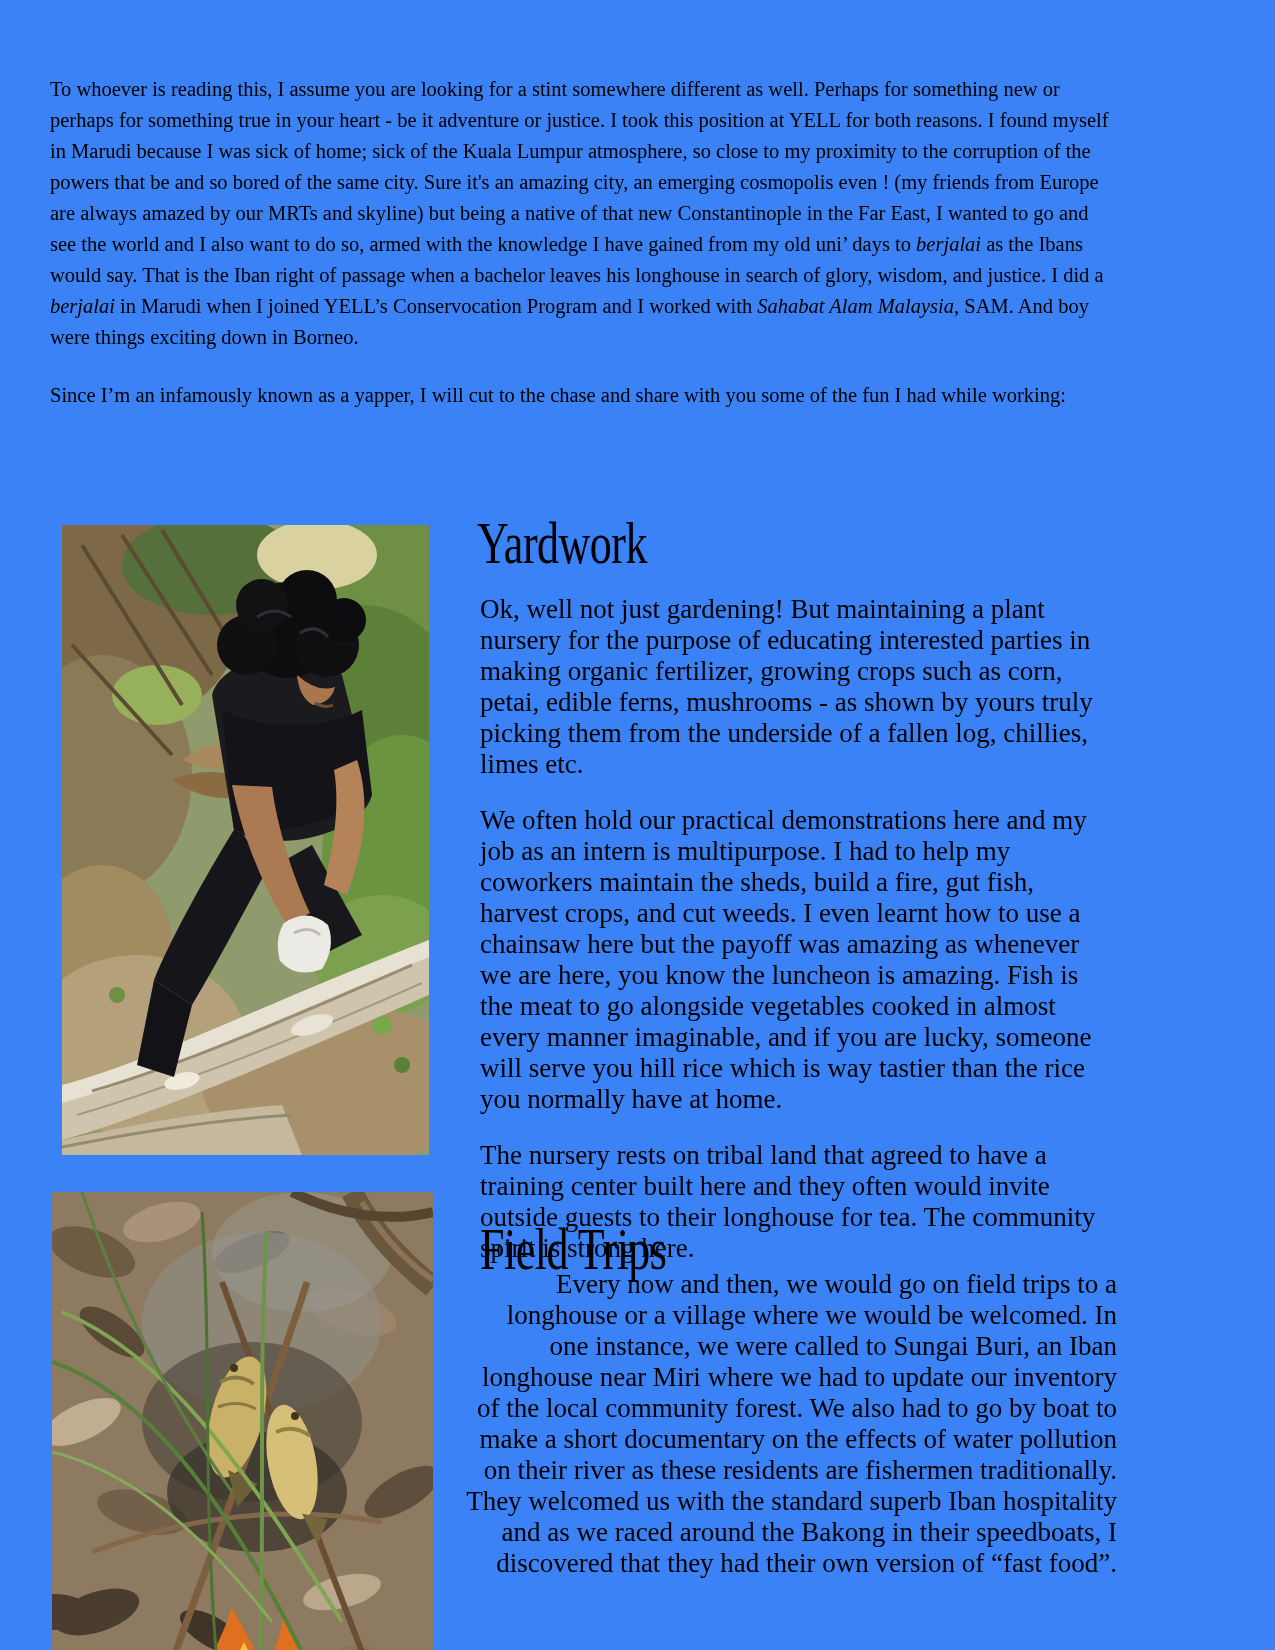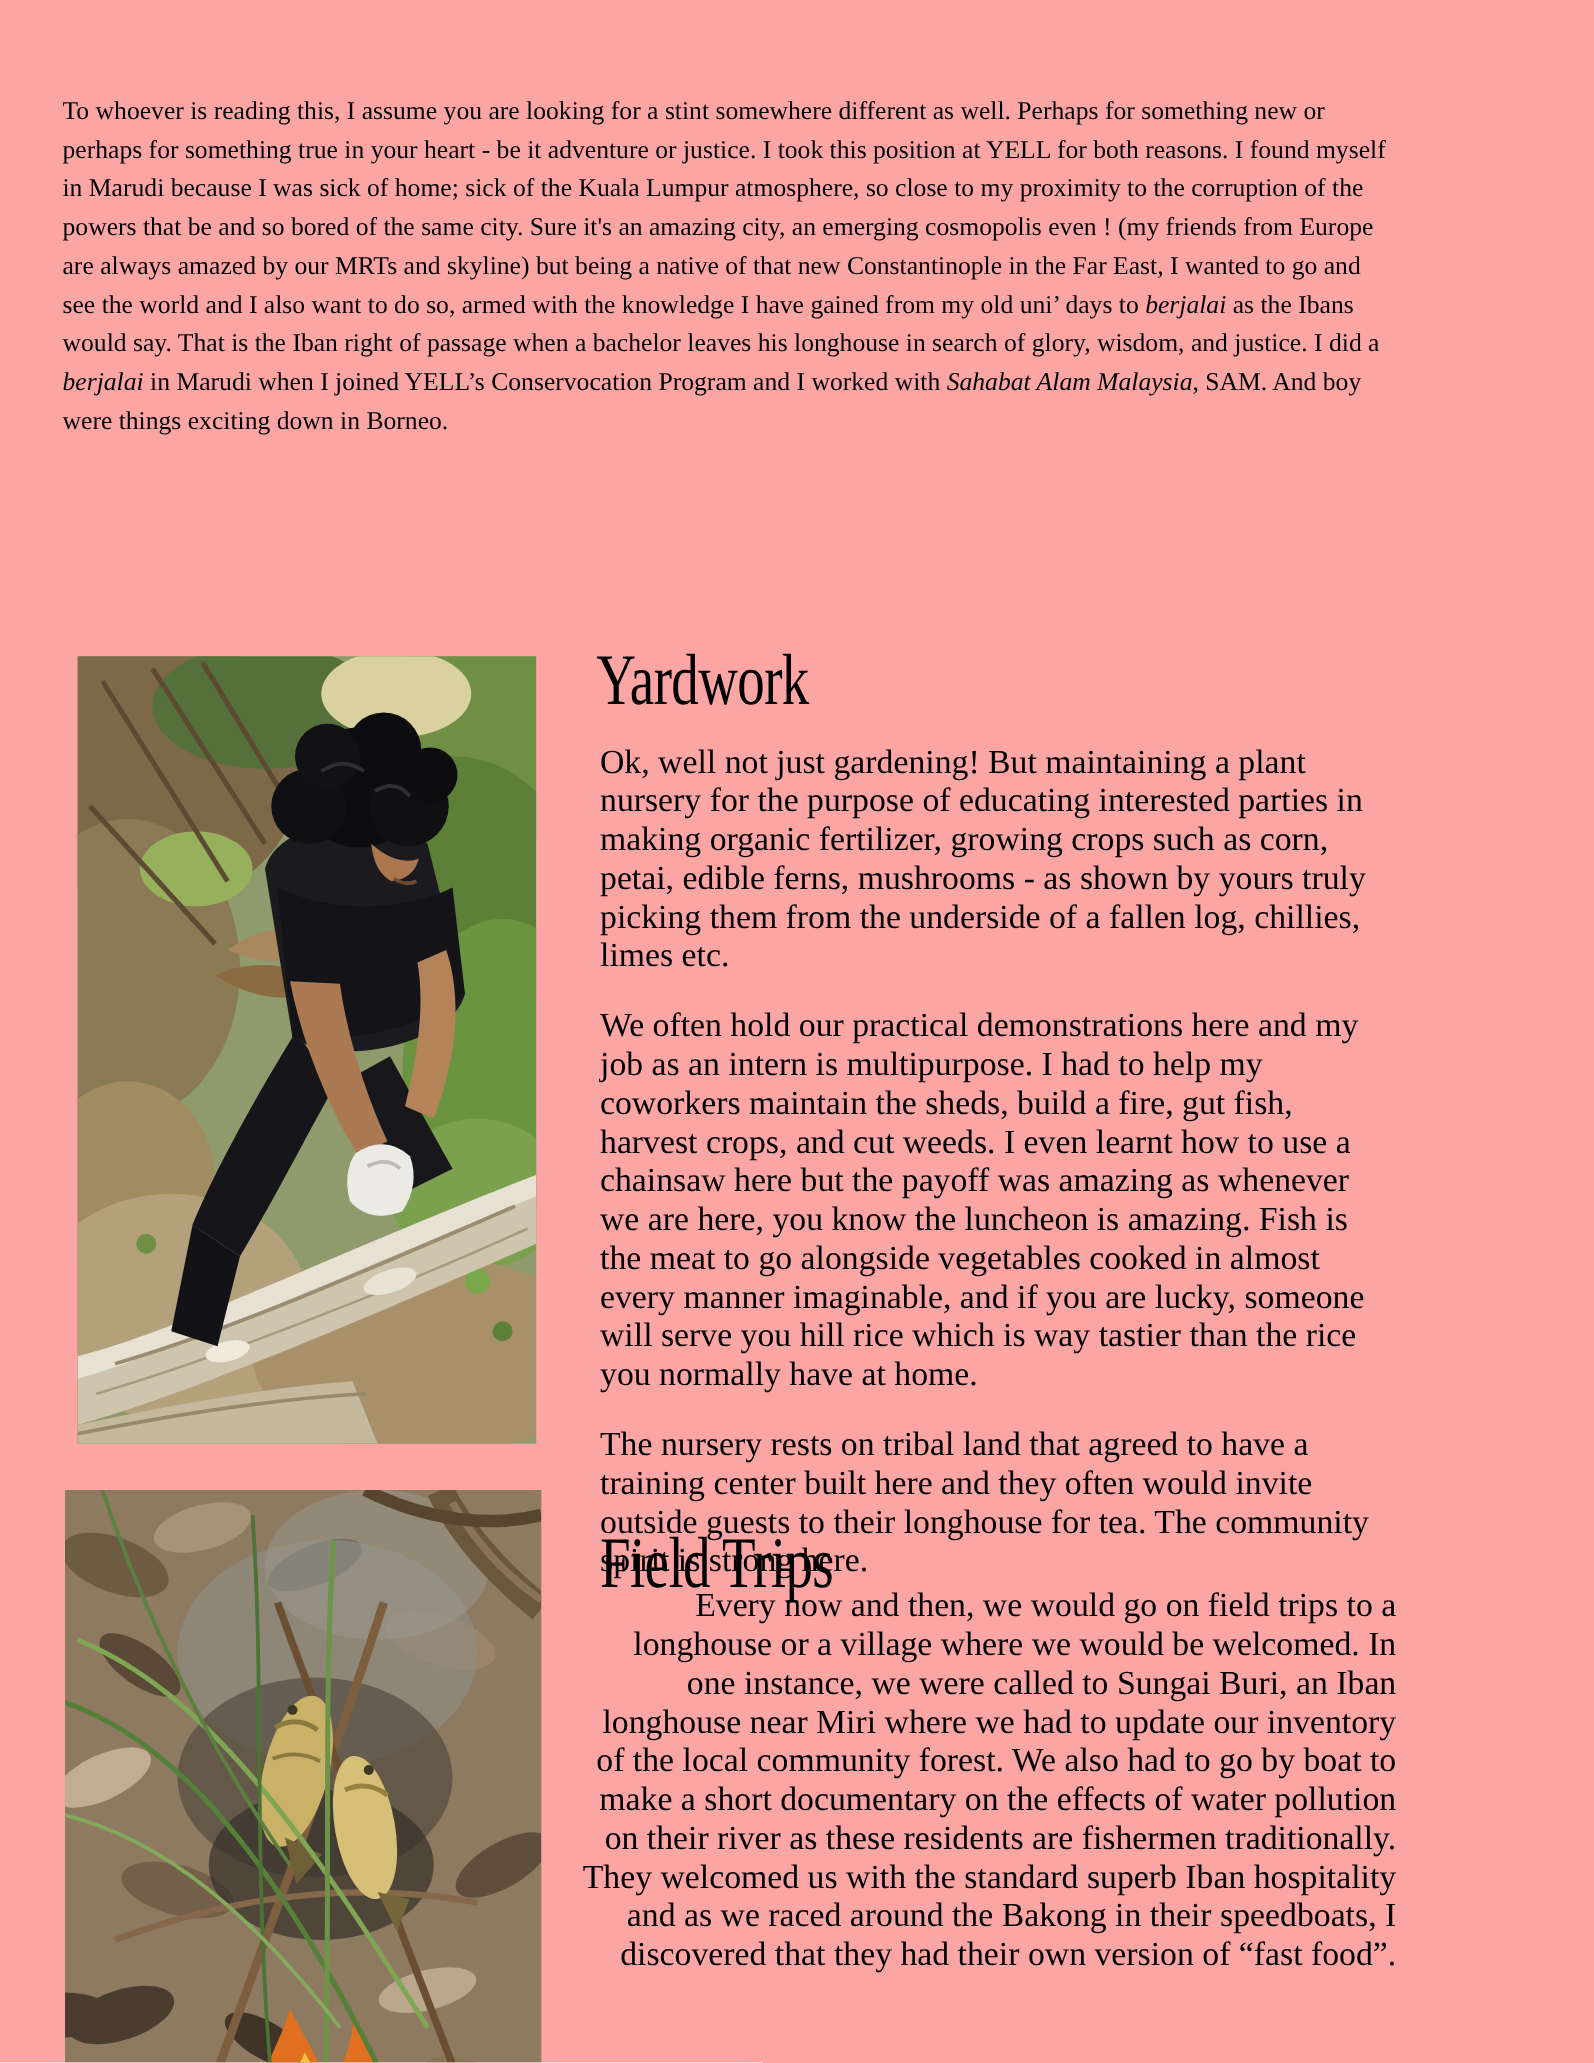--- a/index.html
+++ b/index.html
@@ -1,20 +1,20 @@
 <!DOCTYPE html>
 <html><head>
 <meta charset="utf-8">
 <style>
   html, body { margin: 0; padding: 0; background: #ffffff; }
   .page {
     position: relative;
     width: 1275px;
     height: 1650px;
-    background: #fca5a5;
+    background: #3b82f6;
     color: #000000;
     font-family: "Liberation Serif", "DejaVu Serif", serif;
     overflow: hidden;
   }
   .intro {
     position: absolute;
     left: 50px;
     top: 74px;
     width: 1062px;
     font-size: 20.5px;
@@ -46,20 +46,21 @@
   .photo svg { display: block; }
   em { font-style: italic; }
 </style>
 </head>
 <body>
 
 <div class="page">
 
   <div class="intro">
     <p><span>To whoever is reading this, I assume you are looking for a stint somewhere different as well. Perhaps for something new or perhaps for something true in your heart - be it adventure or justice. I took this position at YELL for both reasons. I found myself in Marudi because I was sick of home; sick of the Kuala Lumpur atmosphere, so close to my proximity to the corruption of the powers that be and so bored of the same city. Sure it's an amazing city, an emerging cosmopolis even ! (my friends from Europe are always amazed by our MRTs and skyline) but being a native of that new Constantinople in the Far East, I wanted to go and see the world and I also want to do so, armed with the knowledge I have gained from my old uni’ days to </span><em>berjalai</em><span> as the Ibans would say. That is the Iban right of passage when a bachelor leaves his longhouse in search of glory, wisdom, and justice. I did a </span><em>berjalai</em><span> in Marudi when I joined YELL’s Conservocation Program and I worked with </span><em>Sahabat Alam Malaysia</em><span>, SAM. And boy were things exciting down in Borneo.</span></p>
+    <p>Since I’m an infamously known as a yapper, I will cut to the chase and share with you some of the fun I had while working:</p>
   </div>
 
   <div class="photo" style="left:62px; top:525px; width:367px; height:630px;" aria-label="intern picking mushrooms from the underside of a fallen log in a forest nursery">
     <svg width="367" height="630" viewBox="0 0 367 630" xmlns="http://www.w3.org/2000/svg">
       <rect x="0" y="0" width="367" height="630" fill="#8f9a6d"></rect>
       <g>
         <ellipse cx="60" cy="90" rx="120" ry="110" fill="#7d6848"></ellipse>
         <ellipse cx="40" cy="250" rx="90" ry="120" fill="#8a7a55"></ellipse>
         <ellipse cx="330" cy="60" rx="90" ry="90" fill="#6f8f45"></ellipse>
         <ellipse cx="300" cy="190" rx="100" ry="110" fill="#5d8038"></ellipse>

